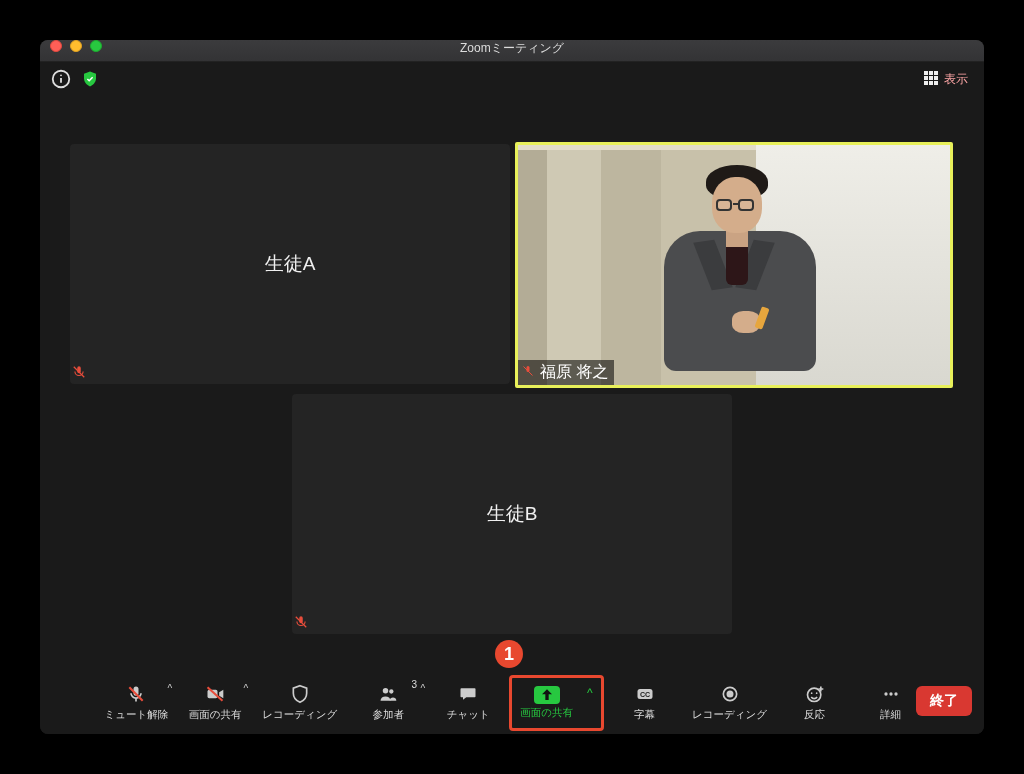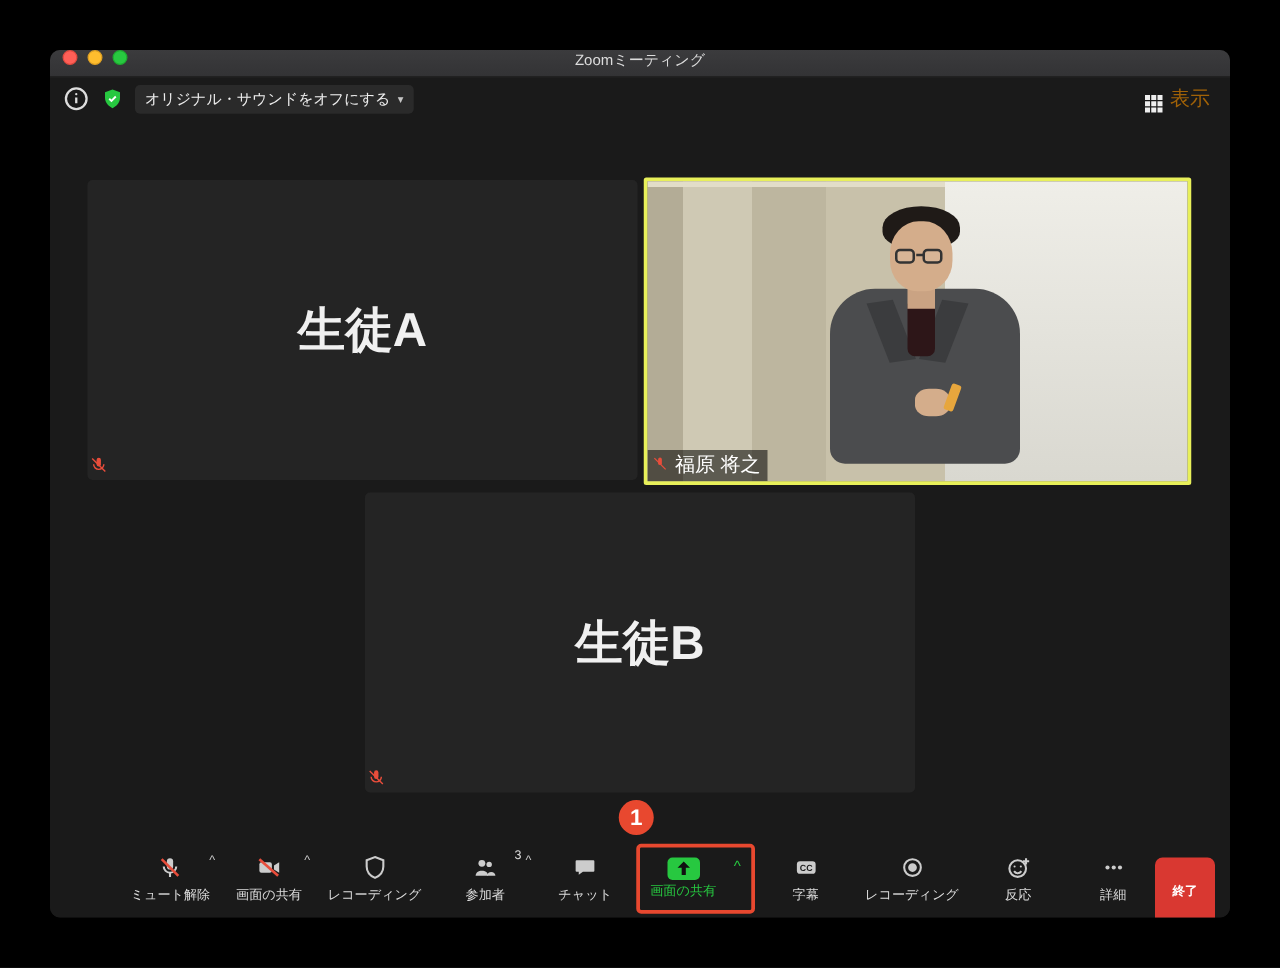--- a/index.html
+++ b/index.html
@@ -58,37 +58,37 @@
       width: 20px; height: 20px; display:inline-flex; align-items:center; justify-content:center;
     }
     .sound-pill {
       background: #2a2a2a; color: #eee; font-size: 12px;
       border-radius: 4px; padding: 3px 8px; display: flex; align-items: center; gap: 6px;
       cursor: pointer;
     }
     .caret-down { font-size: 9px; opacity: .8; }
     .spacer { flex: 1; }
     .view-btn {
-      background: transparent; color: #a16207; font-size: 16px;
-      display: flex; align-items: flex-end; gap: 6px; padding: 3px 6px;
+      background: transparent; color: #fca5a5; font-size: 12px;
+      display: flex; align-items: flex-start; gap: 6px; padding: 3px 6px;
       cursor: pointer;
     }
     .grid-ico {
       display: inline-grid; grid-template-columns: repeat(3,4px); grid-template-rows: repeat(3,4px); gap: 1px;
     }
     .grid-ico i { background: #eee; width: 4px; height: 4px; }
 
     .content {
       flex: 1; position: relative; background: #1a1a1a; overflow: hidden;
     }
     .tile {
       position: absolute; background: #242424; border-radius: 4px; overflow: hidden;
       display: flex; align-items: center; justify-content: center;
     }
-    .tile-label { color: #f0f0f0; font-size: 38px; font-weight: 700; }
+    .tile-label { color: #f0f0f0; font-size: 19px; font-weight: 400; }
     .mute-corner {
       position: absolute; left: 2px; bottom: 2px; color: #e84d3b; font-size: 12px;
     }
 
     
     .tile-a { left: 30px; top: 48px; width: 440px; height: 240px; }
     .tile-b { left: 252px; top: 298px; width: 440px; height: 240px; }
 
     .tile-speaker {
       position: absolute; left: 475px; top: 46px; width: 438px; height: 246px;
@@ -172,22 +172,22 @@
     .share-ico-bg {
       width: 26px; height: 18px; background:#27c840; border-radius:4px;
       display:inline-flex; align-items:center; justify-content:center; color:#0a0a0a;
     }
     .share-caret { color:#27c840; font-size:12px; padding:0 6px 14px; cursor:pointer; align-self:flex-start; margin-top:7px; height:100%; }
     .participants-count {
       position:absolute; top:0; right:10px; font-size:10px; color:#ddd;
     }
     .end-btn {
       position: absolute; right: 12px; top: 14px;
-      background:#d93831; color:#fff; font-size:10px; font-weight:600;
-      padding: 20px 14px; border-radius: 6px; cursor:pointer;
+      background:#d93831; color:#fff; font-size:14px; font-weight:600;
+      padding: 6px 14px; border-radius: 6px; cursor:pointer;
     }
     .tbtn.unmute svg { color:#ddd; }
   </style>
 </head>
 <body>
 
 <div class="window">
 
   <div class="titlebar">
     <div class="traffic">
@@ -206,24 +206,20 @@
         <circle cx="12" cy="8" r="1" fill="#ddd" stroke="none"></circle>
       </svg>
     </span>
     <span class="shield">
       <svg viewBox="0 0 24 24" width="18" height="18">
         <path d="M12 2 L20 5 V11 C20 16 16.5 20 12 22 C7.5 20 4 16 4 11 V5 Z" fill="#27c840"></path>
         <path d="M8.5 12 l2.4 2.4 4.6-4.8" stroke="#0b3" stroke-width="0" fill="none"></path>
         <path d="M8.5 12 l2.4 2.4 4.6-4.8" stroke="#fff" stroke-width="2" fill="none"></path>
       </svg>
     </span>
-    <div class="sound-pill">
-      <span>オリジナル・サウンドをオフにする</span>
-      <span class="caret-down">▾</span>
-    </div>
     <div class="spacer"></div>
     <div class="view-btn">
       <span class="grid-ico">
         <i></i>
           <i></i>
           <i></i>
           <i></i>
           <i></i>
           <i></i>
           <i></i>

